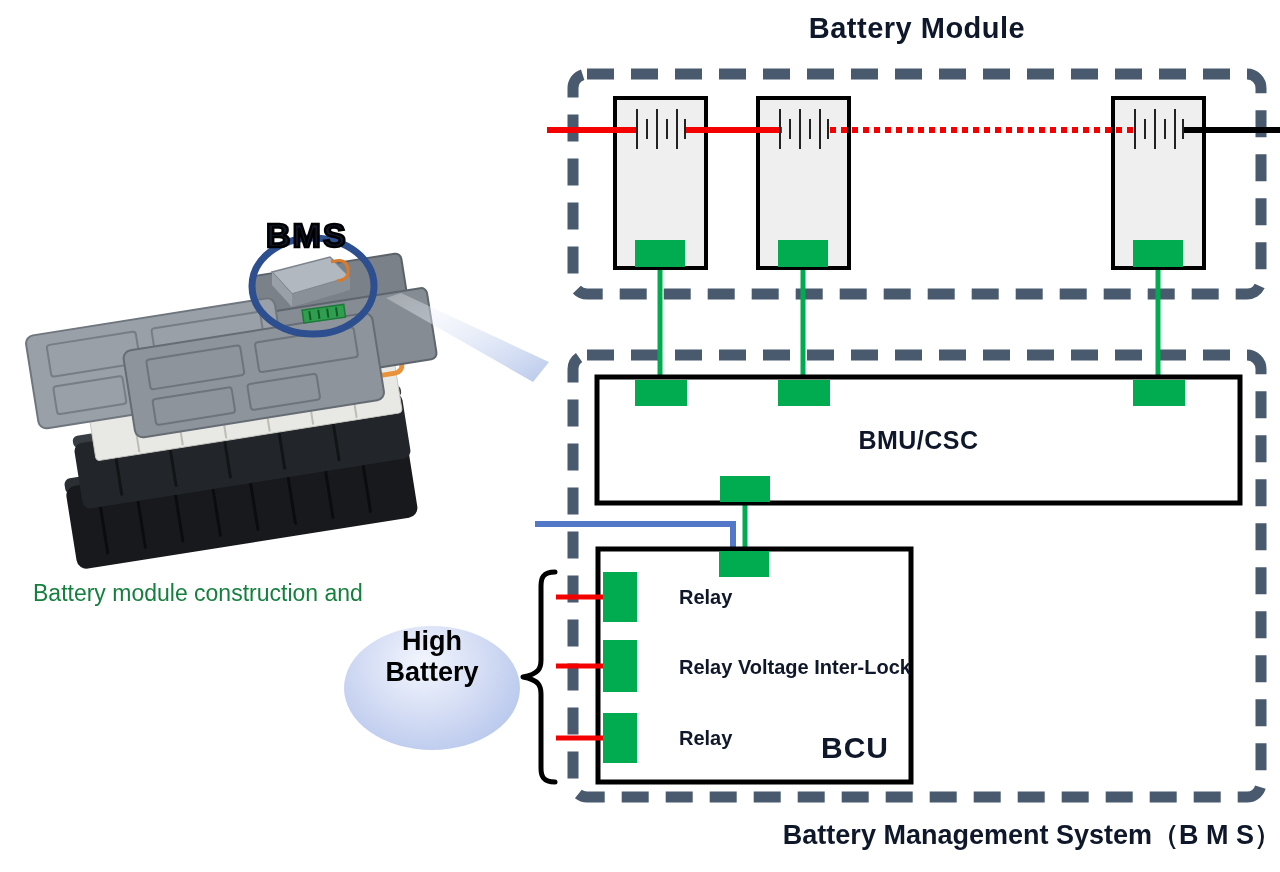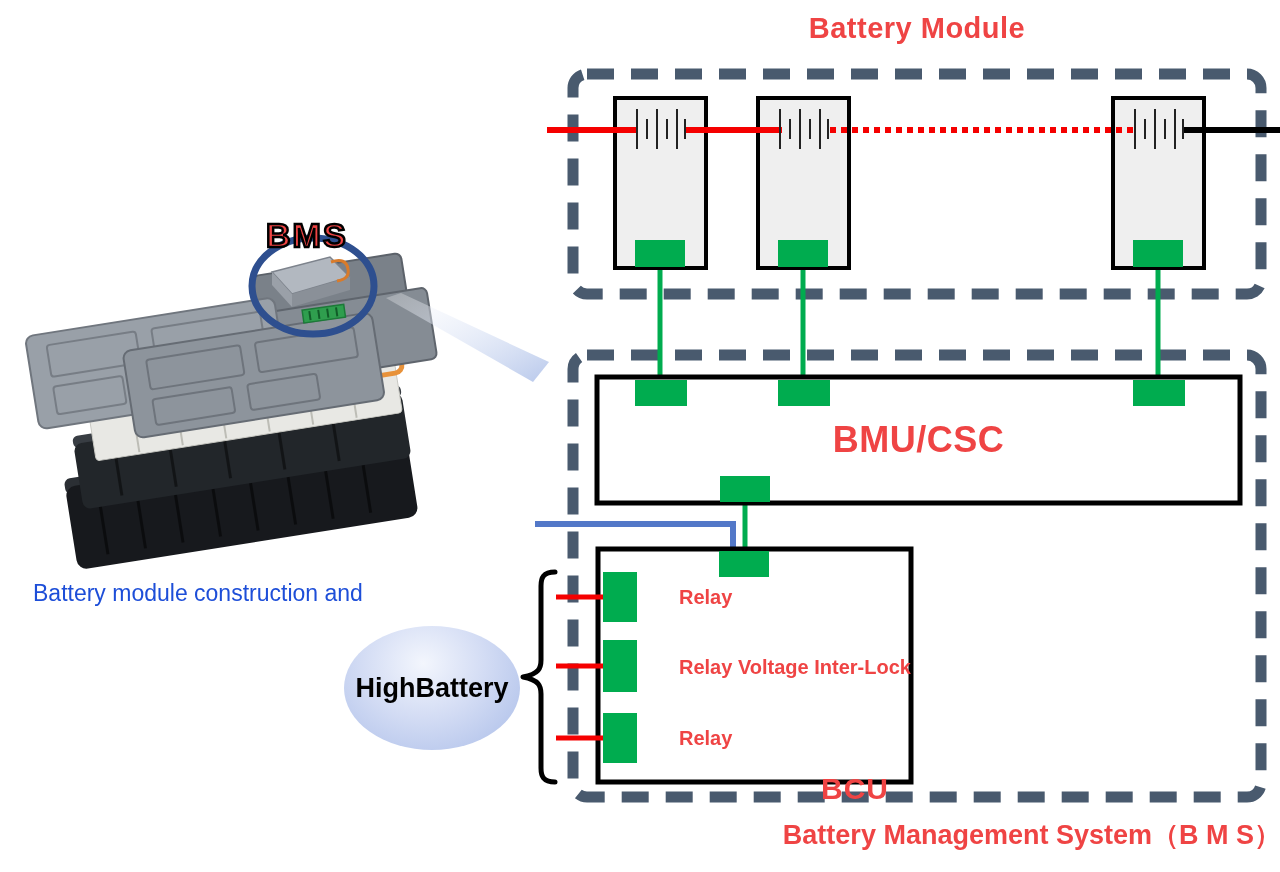--- a/index.html
+++ b/index.html
@@ -1,57 +1,57 @@
 <!DOCTYPE html>
 <html><head>
 <meta charset="utf-8">
 <style>
   html,body{margin:0;padding:0;}
   body{
     width:1280px;height:872px;position:relative;background:#ffffff;
     font-family:"Liberation Sans","DejaVu Sans",sans-serif;overflow:hidden;
   }
   #diagram-svg{position:absolute;left:0;top:0;z-index:1;}
-  .txt{position:absolute;z-index:2;color:#ef4444;}
+  .txt{position:absolute;z-index:2;color:#0f172a;}
   .title-top{
     left:573px;top:12px;width:688px;text-align:center;
     font-size:29px;font-weight:bold;letter-spacing:.5px;
   }
   .title-bottom{
     left:553px;top:817px;width:728px;text-align:right;
     font-size:27px;font-weight:bold;
   }
   .bmu-label{
     left:597px;top:377px;width:643px;height:126px;
     display:flex;align-items:center;justify-content:center;
-    font-size:36px;font-weight:bold;letter-spacing:.5px;
+    font-size:25px;font-weight:bold;letter-spacing:.5px;
   }
   .bcu-label{
     left:800px;top:731px;width:110px;text-align:center;
-    font-size:30px;font-weight:bold;letter-spacing:1px;margin-top:41px;
+    font-size:30px;font-weight:bold;letter-spacing:1px;
   }
   .bcu-item{
     left:643px;height:24px;display:flex;align-items:center;
     font-size:20px;font-weight:bold;margin-left:36px;
   }
   .bcu-item.r1{top:585px;}
   .bcu-item.r2{top:655px;}
   .bcu-item.r3{top:726px;}
   .bms-photo-label{
     left:266px;top:192px;font-size:34px;font-weight:bold;
     letter-spacing:2px;margin-top:24px;-webkit-text-stroke:2.5px #000;
   }
   .caption{
     left:33px;top:578px;width:440px;
-    font-size:23px;line-height:30px;color:#1d4ed8;
+    font-size:23px;line-height:30px;color:#15803d;
   }
   .hv-ellipse{
     left:344px;top:628px;width:176px;height:124px;border-radius:50%;
     background:radial-gradient(ellipse at 45% 30%, #f3f6fd 0%, #d3dcf4 45%, #a9bce8 100%);
-    display:flex;align-items:center;justify-content:center;
+    display:flex;flex-direction:column;align-items:center;
     font-size:27px;font-weight:bold;line-height:31px;z-index:2;position:absolute;
     transform:translateY(-2px);
   }
 </style>
 </head>
 <body>
 
 <svg id="diagram-svg" width="1280" height="872" viewBox="0 0 1280 872">
   <defs>
     <linearGradient id="beamGrad" x1="0" y1="0" x2="1" y2="1">

